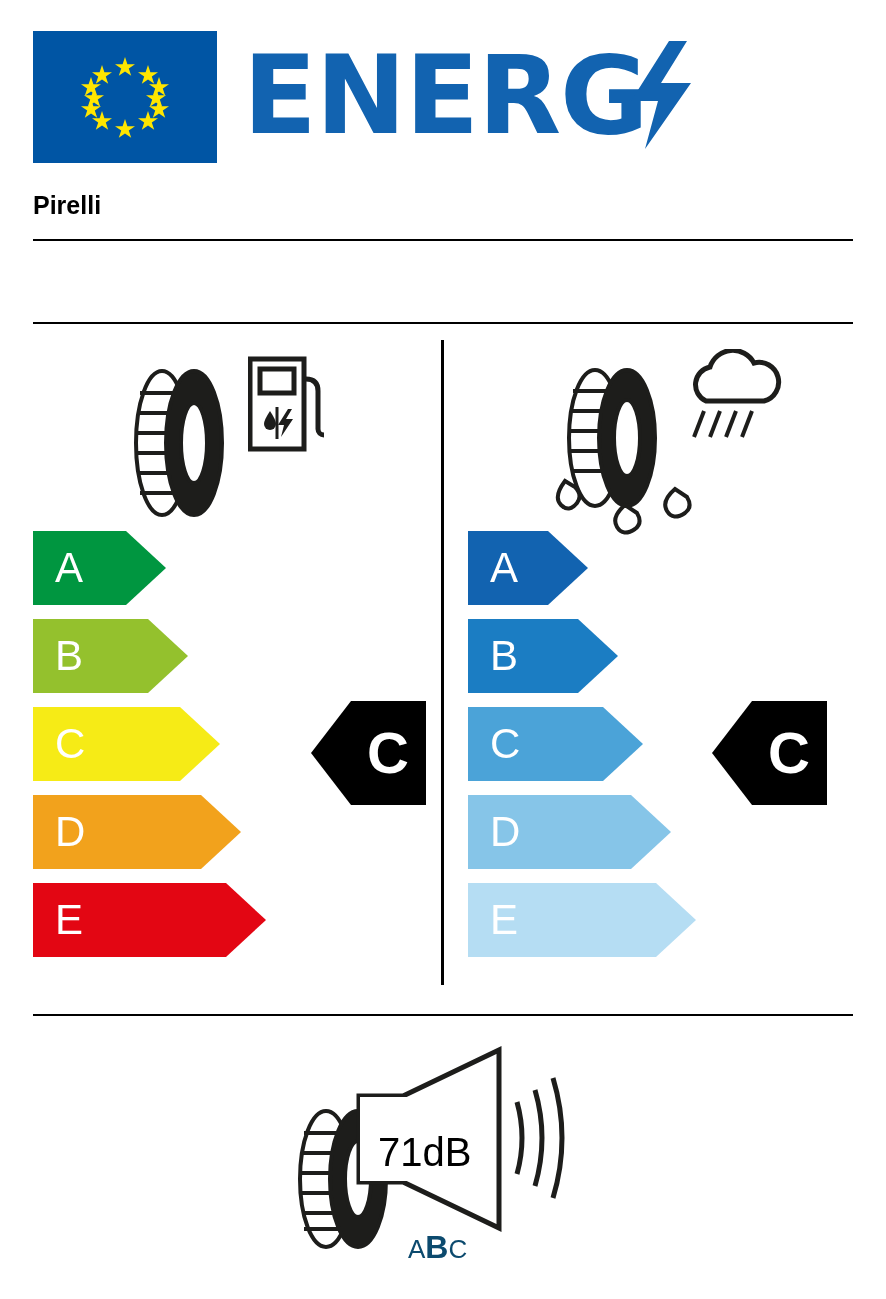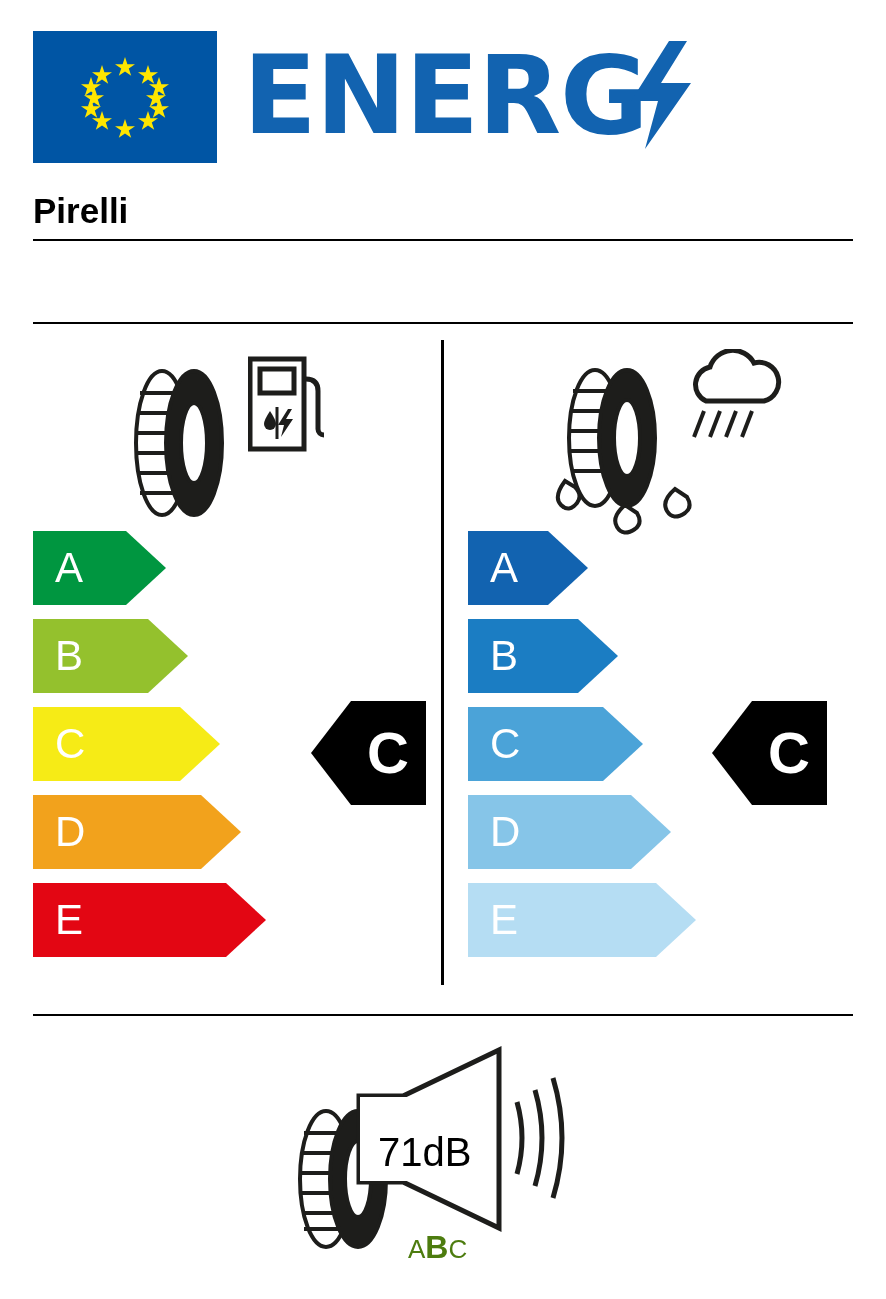--- a/index.html
+++ b/index.html
@@ -50,21 +50,21 @@
     left: 625px;
     top: 40px;
     width: 70px;
     height: 108px;
   }
 
   .brand {
     position: absolute;
     left: 33px;
     top: 190px;
-    font-size: 35px;
+    font-size: 25px;
     font-weight: bold;
     color: #000;
     letter-spacing: 0px;
   }
   .rule {
     position: absolute;
     background: #000;
     height: 2px;
   }
   .rule-1 { left: 33px; top: 238px; width: 820px; }
@@ -119,21 +119,21 @@
     position: absolute;
     font-size: 40px;
     color: #000;
     font-family: "Liberation Sans", sans-serif;
   }
   .noise-classes {
     position: absolute;
     left: 408px;
     top: 1228px;
     font-size: 26px;
-    color: #4d7c0f;
+    color: #0c4a6e;
   }
   .noise-classes .sel {
     font-size: 32px;
     font-weight: bold;
   }
   svg { display: block; }
 </style>
 </head>
 <body>
 

